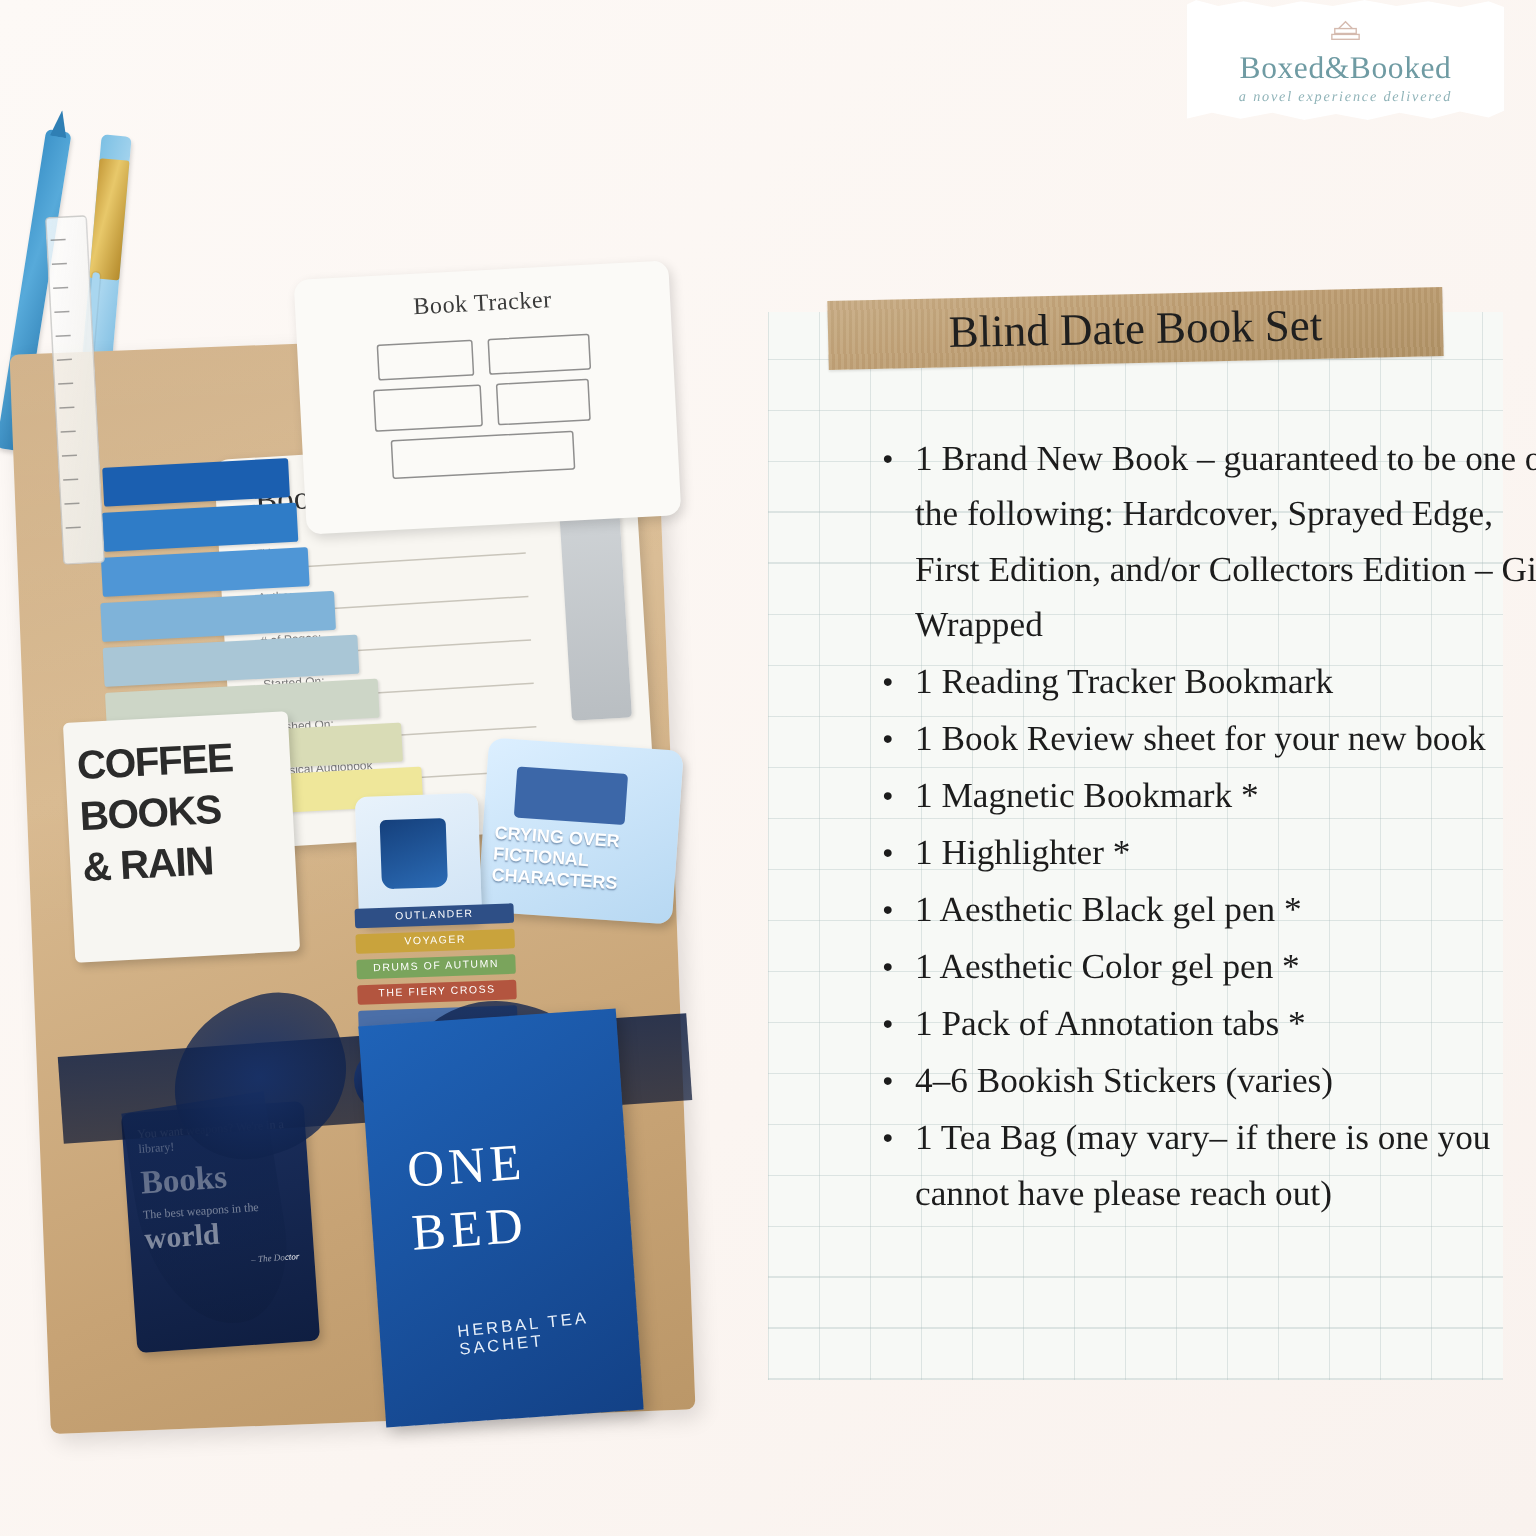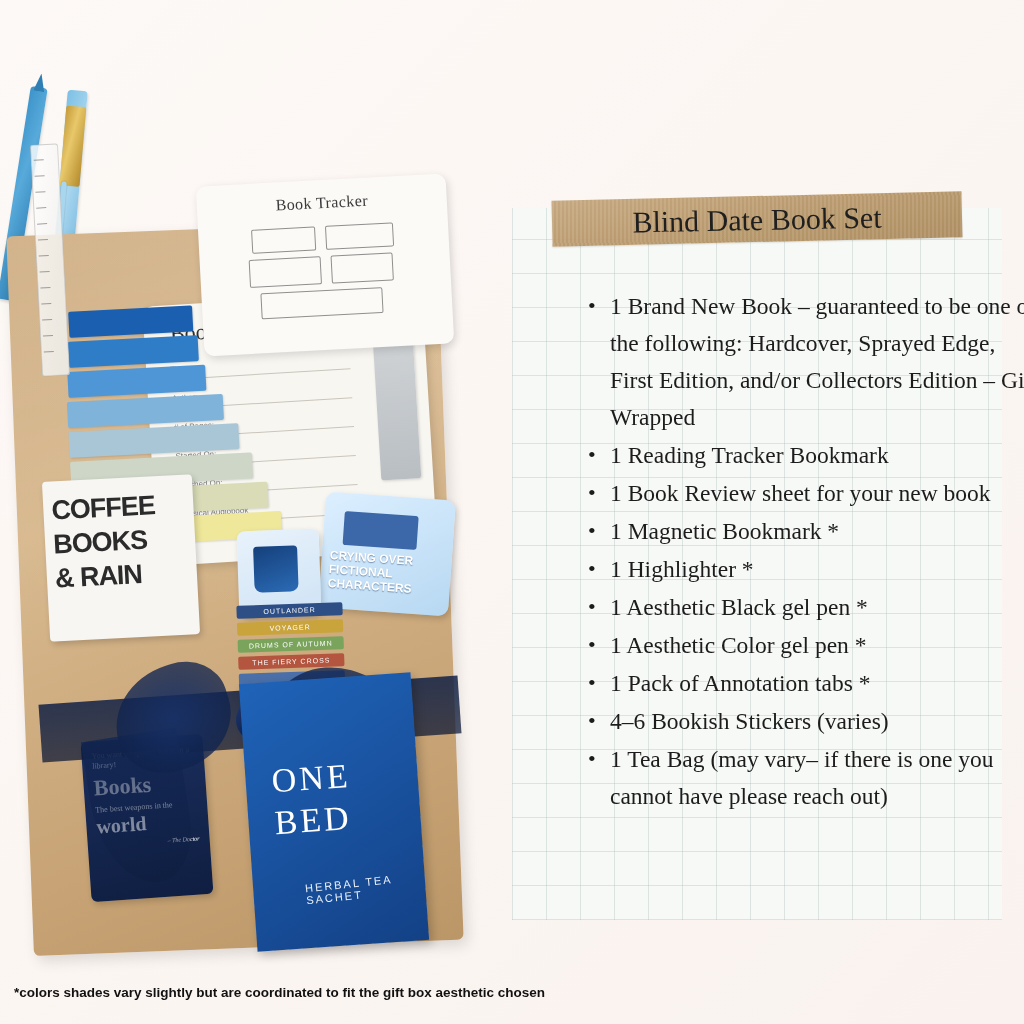--- a/index.html
+++ b/index.html
@@ -456,20 +456,29 @@
     font-weight: bold;
     font-size: 13.5px;
     color: #111;
   }
 </style>
 </head>
 <body>
 
 <div class="page">
 
+  <div class="logo-badge">
+    <svg class="logo-icon" viewBox="0 0 40 30">
+      <rect x="6" y="18" width="28" height="5" fill="none" stroke="#b98d7a" stroke-width="1.4"></rect>
+      <rect x="9" y="12" width="22" height="5" fill="none" stroke="#b98d7a" stroke-width="1.4"></rect>
+      <path d="M13 12 L20 5 L27 12" fill="none" stroke="#b98d7a" stroke-width="1.4"></path>
+    </svg>
+    <div class="logo-name">Boxed&amp;Booked</div>
+    <div class="logo-tag">a novel experience delivered</div>
+  </div>
 
   <div class="photo">
 
     <div class="pen pen1">
         <div class="tip"></div>
       </div>
     <div class="pen pen2">
       <div class="band"></div>
         <div class="clip"></div>
     </div>
@@ -584,14 +593,13 @@
     <li>1 Book Review sheet for your new book</li>
     <li>1 Magnetic Bookmark *</li>
     <li>1 Highlighter *</li>
     <li>1 Aesthetic Black gel pen *</li>
     <li>1 Aesthetic Color gel pen *</li>
     <li>1 Pack of Annotation tabs *</li>
     <li>4–6 Bookish Stickers (varies)</li>
     <li>1 Tea Bag (may vary– if there is one you cannot have please reach out)</li>
   </ul>
 
-  <div class="footnote">*colors shades vary slightly but are coordinated to fit the gift box aesthetic chosen</div>
 </div>
 
 </body></html>

